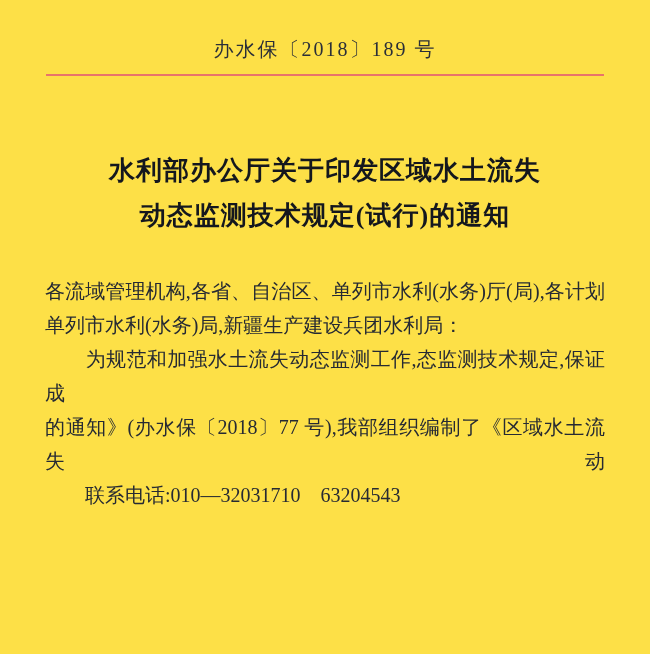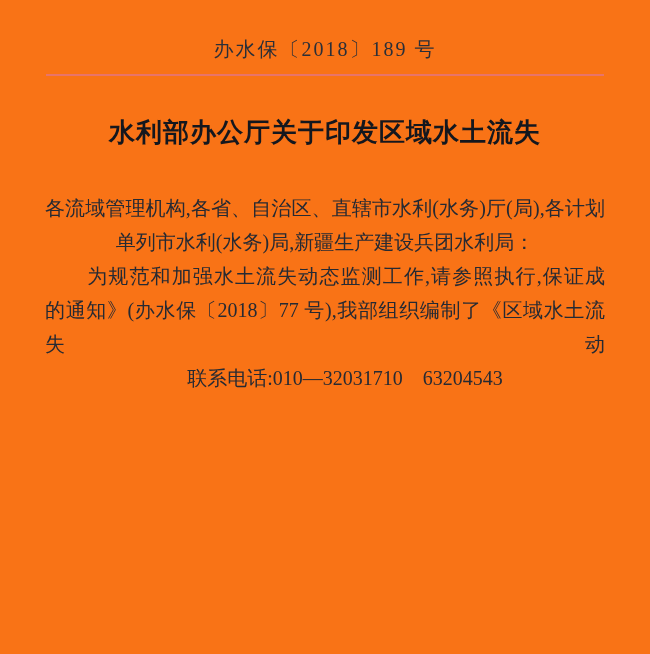--- a/index.html
+++ b/index.html
@@ -4,79 +4,80 @@
 <style>
   html, body {
     margin: 0;
     padding: 0;
     background: #ffffff;
   }
   .page {
     position: relative;
     width: 650px;
     height: 654px;
-    background: #f97316;
+    background: #fde047;
     overflow: hidden;
     font-family: "Liberation Serif", "DejaVu Serif", serif;
   }
   .doc-number {
     padding-top: 36px;
     text-align: center;
     font-size: 20px;
     line-height: 26px;
     letter-spacing: 2px;
     color: #2b2f38;
   }
   .red-rule {
     width: 558px;
     height: 2px;
     margin: 12px auto 0 auto;
     background: #e8746a;
   }
   .title {
-    margin: 34px 45px 0 45px;
+    margin: 72px 45px 0 45px;
     text-align: center;
     font-size: 26px;
     font-weight: 700;
     line-height: 45px;
     letter-spacing: 1px;
     color: #14171e;
   }
   .title .title-line {
     display: block;
   }
   .body-text {
     margin: 36px 45px 0 45px;
     font-size: 20px;
     line-height: 34px;
     color: #262a33;
   }
   .line {
-    text-align: center;
+    text-align: left;
     white-space: pre-wrap;
   }
   .line.j {
     text-align: justify;
     text-align-last: justify;
   }
 </style>
 </head>
 <body>
 
 <div class="page">
 
   <div class="doc-number">办水保〔2018〕189 号</div>
 
   <div class="red-rule" style="background-color: rgb(232, 116, 106);"></div>
 
   <div class="title">
     <span class="title-line">水利部办公厅关于印发区域水土流失</span>
+    <span class="title-line">动态监测技术规定(试行)的通知</span>
   </div>
 
   <div class="body-text">
-    <div class="line j">各流域管理机构,各省、自治区、直辖市水利(水务)厅(局),各计划</div>
+    <div class="line j">各流域管理机构,各省、自治区、单列市水利(水务)厅(局),各计划</div>
     <div class="line">单列市水利(水务)局,新疆生产建设兵团水利局：</div>
-    <div class="line j">　　为规范和加强水土流失动态监测工作,请参照执行,保证成</div>
+    <div class="line j">　　为规范和加强水土流失动态监测工作,态监测技术规定,保证成</div>
     <div class="line j">的通知》(办水保〔2018〕77 号),我部组织编制了《区域水土流失动</div>
     <div class="line">　　联系电话:010—32031710　63204543</div>
   </div>
 
 </div>
 
 </body></html>

